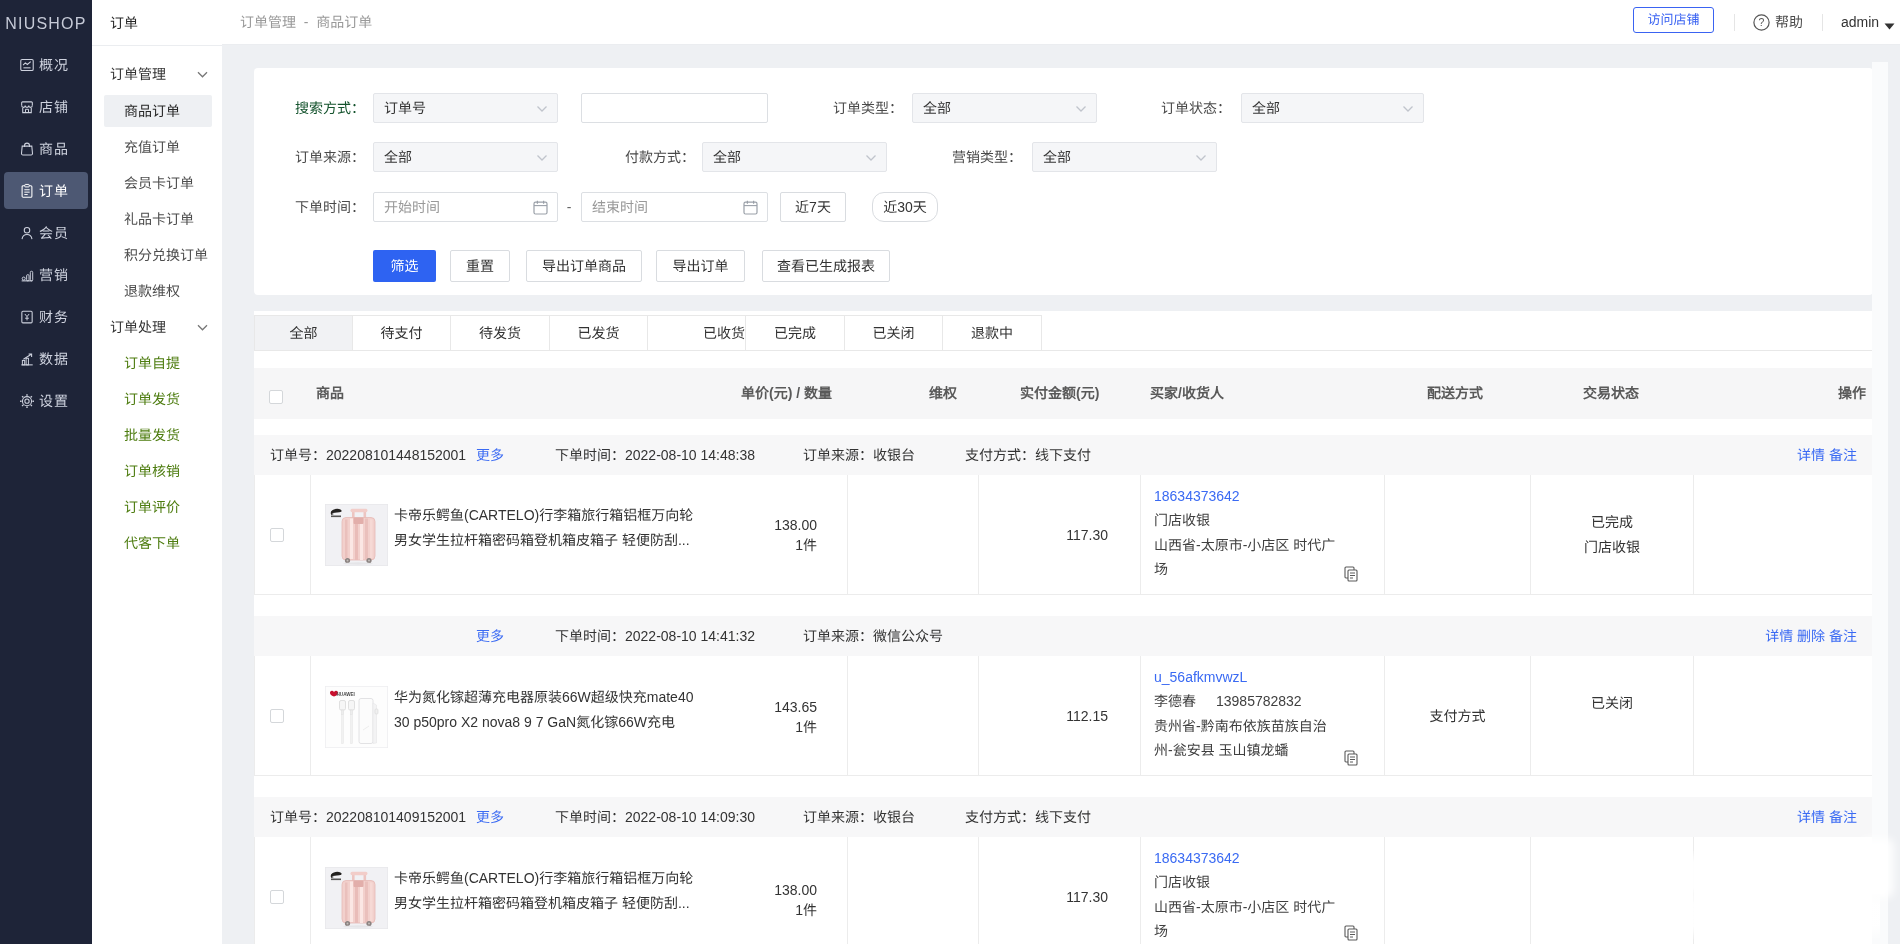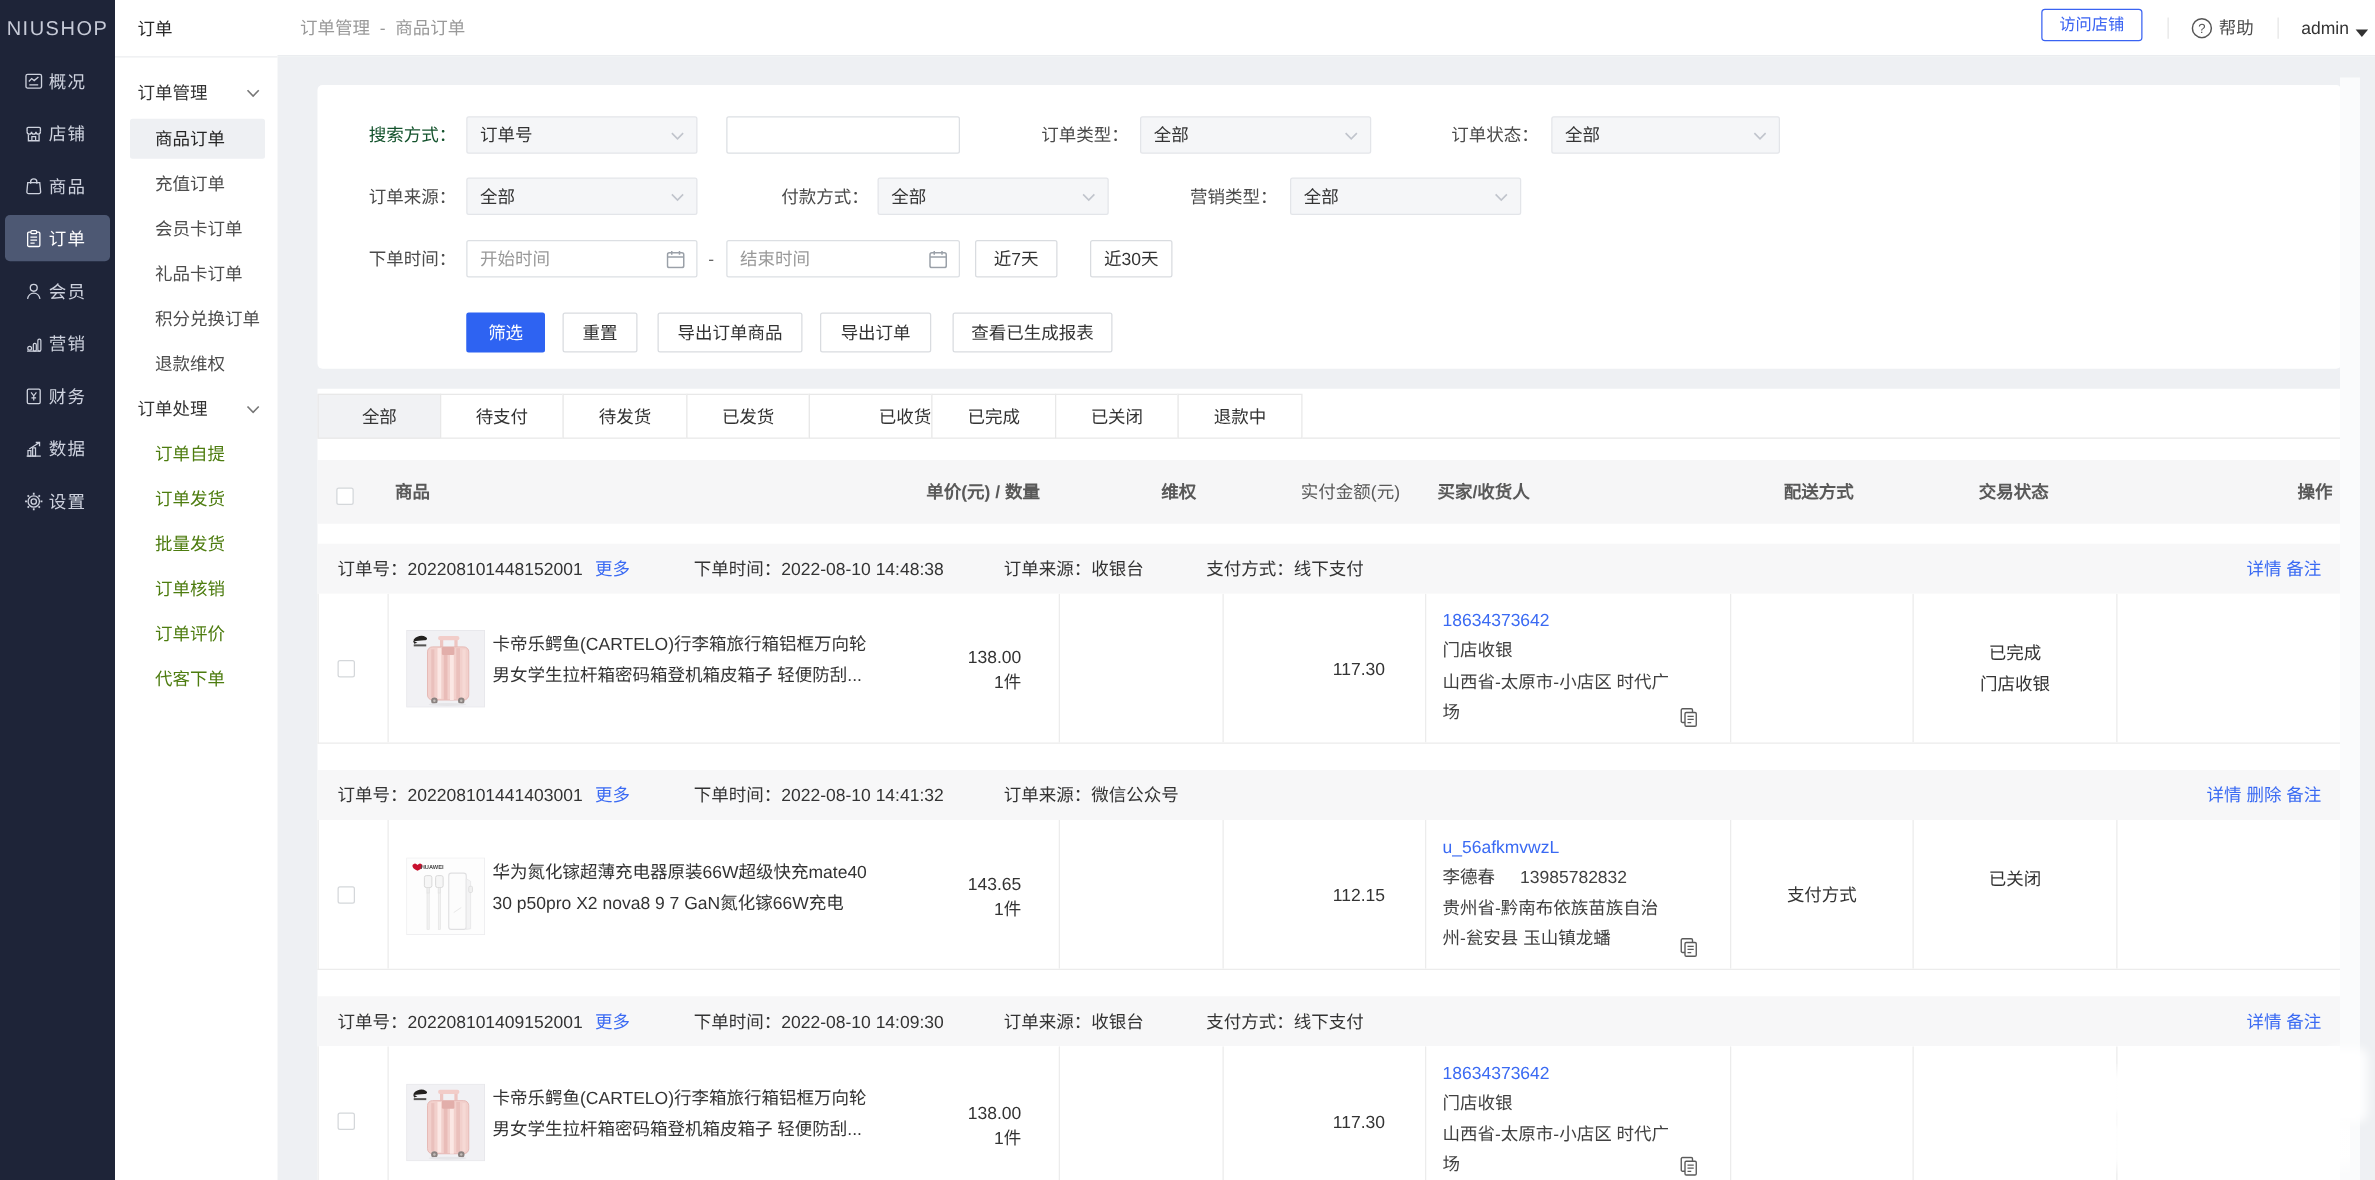--- a/index.html
+++ b/index.html
@@ -179,42 +179,42 @@
       <line x1="1" y1="5.6" x2="14" y2="5.6" stroke="#9aa0a8" stroke-width="1.1"></line>
     </svg></div>
 <div class="abs" style="left:563px;top:192px;width:12px;height:30px;line-height:30px;text-align:center;color:#666">-</div>
 <div class="abs" style="left:581px;top:192px;width:187px;height:30px;background:#fff;border:1px solid #dcdfe3;border-radius:2px;line-height:28px;padding-left:10px;color:#999">结束时间<svg width="15" height="15" viewBox="0 0 15 15" style="position:absolute;right:9px;top:7px">
       <rect x="1" y="2.2" width="13" height="11.8" rx="1.5" fill="none" stroke="#9aa0a8" stroke-width="1.2"></rect>
       <line x1="4.4" y1="0.8" x2="4.4" y2="3.8" stroke="#9aa0a8" stroke-width="1.2"></line>
       <line x1="10.6" y1="0.8" x2="10.6" y2="3.8" stroke="#9aa0a8" stroke-width="1.2"></line>
       <line x1="1" y1="5.6" x2="14" y2="5.6" stroke="#9aa0a8" stroke-width="1.1"></line>
     </svg></div>
 <div class="abs" style="left:780px;top:192px;width:66px;height:30px;line-height:28px;text-align:center;background:#fff;border:1px solid #d9dce0;border-radius:2px;color:#333">近7天</div>
-<div class="abs" style="left:872px;top:192px;width:66px;height:30px;line-height:28px;text-align:center;background:#fff;border:1px solid #d9dce0;border-radius:2px;color:#333">近30天</div>
+<div class="abs" style="left:872px;top:192px;width:66px;height:30px;line-height:28px;text-align:center;background:#fff;border:1px solid #d9dce0;border-radius:12px;color:#333">近30天</div>
 <div class="abs" style="left:373px;top:250px;width:63px;height:32px;line-height:32px;text-align:center;background:#2e63f2;border-radius:2px;color:#fff">筛选</div>
 <div class="abs" style="left:450px;top:250px;width:60px;height:32px;line-height:30px;text-align:center;background:#fff;border:1px solid #d9dce0;border-radius:2px;color:#333">重置</div>
 <div class="abs" style="left:526px;top:250px;width:116px;height:32px;line-height:30px;text-align:center;background:#fff;border:1px solid #d9dce0;border-radius:2px;color:#333">导出订单商品</div>
 <div class="abs" style="left:656px;top:250px;width:89px;height:32px;line-height:30px;text-align:center;background:#fff;border:1px solid #d9dce0;border-radius:2px;color:#333">导出订单</div>
 <div class="abs" style="left:762px;top:250px;width:128px;height:32px;line-height:30px;text-align:center;background:#fff;border:1px solid #d9dce0;border-radius:2px;color:#333">查看已生成报表</div>
 <div class="abs" style="left:254px;top:311px;width:1619px;height:633px;background:#fff"></div>
 <div class="abs" style="left:254px;top:315px;width:99px;height:36px;line-height:35px;text-align:center;background:#f1f2f4;border:1px solid #e8e8e8;color:#333;z-index:1">全部</div>
 <div class="abs" style="left:352px;top:315px;width:99px;height:36px;line-height:35px;text-align:center;background:#fff;border:1px solid #e8e8e8;color:#333;z-index:1">待支付</div>
 <div class="abs" style="left:450px;top:315px;width:100px;height:36px;line-height:35px;text-align:center;background:#fff;border:1px solid #e8e8e8;color:#333;z-index:1">待发货</div>
 <div class="abs" style="left:549px;top:315px;width:99px;height:36px;line-height:35px;text-align:center;background:#fff;border:1px solid #e8e8e8;color:#333;z-index:1">已发货</div>
 <div class="abs" style="left:647px;top:315px;width:99px;height:36px;line-height:35px;text-align:right;background:#fff;border:1px solid #e8e8e8;color:#333;z-index:1">已收货</div>
 <div class="abs" style="left:745px;top:315px;width:100px;height:36px;line-height:35px;text-align:center;background:#fff;border:1px solid #e8e8e8;color:#333;z-index:1">已完成</div>
 <div class="abs" style="left:844px;top:315px;width:99px;height:36px;line-height:35px;text-align:center;background:#fff;border:1px solid #e8e8e8;color:#333;z-index:1">已关闭</div>
 <div class="abs" style="left:942px;top:315px;width:100px;height:36px;line-height:35px;text-align:center;background:#fff;border:1px solid #e8e8e8;color:#333;z-index:1">退款中</div>
 <div class="abs" style="left:1041px;top:350px;width:832px;height:1px;background:#e8e8e8"></div>
 <div class="abs" style="left:254px;top:368px;width:1619px;height:51px;background:#f6f6f7"></div>
 <div class="abs" style="left:269px;top:390px;width:14px;height:14px;background:#fff;border:1px solid #d4d7da;border-radius:2px"></div>
 <div class="abs" style="left:316px;top:368px;height:51px;line-height:51px;color:#595959;font-weight:bold">商品</div>
 <div class="abs" style="left:632px;width:200px;text-align:right;top:368px;height:51px;line-height:51px;color:#595959;font-weight:bold">单价(元) / 数量</div>
 <div class="abs" style="left:893px;width:100px;text-align:center;top:368px;height:51px;line-height:51px;color:#595959;font-weight:bold">维权</div>
-<div class="abs" style="left:1020px;width:100px;text-align:right;top:368px;height:51px;line-height:51px;color:#595959;font-weight:normal">实付金额(元)</div>
+<div class="abs" style="left:1020px;width:100px;text-align:left;top:368px;height:51px;line-height:51px;color:#595959;font-weight:bold">实付金额(元)</div>
 <div class="abs" style="left:1150px;top:368px;height:51px;line-height:51px;color:#595959;font-weight:bold">买家/收货人</div>
 <div class="abs" style="left:1405px;width:100px;text-align:center;top:368px;height:51px;line-height:51px;color:#595959;font-weight:bold">配送方式</div>
 <div class="abs" style="left:1561px;width:100px;text-align:center;top:368px;height:51px;line-height:51px;color:#595959;font-weight:bold">交易状态</div>
 <div class="abs" style="left:1766px;width:100px;text-align:right;top:368px;height:51px;line-height:51px;color:#595959;font-weight:bold">操作</div>
 <div class="abs" style="left:254px;top:435px;width:1619px;height:40px;background:#f7f7f8;z-index:1">
     <div style="position:absolute;top:0;height:40px;line-height:40px;white-space:nowrap;left:16px">订单号：202208101448152001</div>
     <div style="position:absolute;top:0;height:40px;line-height:40px;white-space:nowrap;left:222px" class="blue">更多</div>
     <div style="position:absolute;top:0;height:40px;line-height:40px;white-space:nowrap;left:301px">下单时间：2022-08-10 14:48:38</div>
     <div style="position:absolute;top:0;height:40px;line-height:40px;white-space:nowrap;left:549px">订单来源：收银台</div>
     <div style="position:absolute;top:0;height:40px;line-height:40px;white-space:nowrap;left:711px">支付方式：线下支付</div>
@@ -259,21 +259,20 @@
     <div style="position:absolute;left:1089px;top:91px;width:14px;height:16px"><svg width="14" height="16" viewBox="0 0 14 16">
         <rect x="1" y="1" width="9" height="11" rx="1" fill="#fff" stroke="#5a5a5a" stroke-width="1.1"></rect>
         <rect x="4" y="4" width="9" height="11" rx="1" fill="#fff" stroke="#5a5a5a" stroke-width="1.1"></rect>
         <line x1="6" y1="7" x2="11" y2="7" stroke="#5a5a5a" stroke-width="1"></line>
         <line x1="6" y1="9.5" x2="11" y2="9.5" stroke="#5a5a5a" stroke-width="1"></line>
         <line x1="6" y1="12" x2="9" y2="12" stroke="#5a5a5a" stroke-width="1"></line>
       </svg></div>
     <div style="position:absolute;left:1276px;top:35px;width:162px;text-align:center;line-height:25px;color:#333">已完成<br>门店收银</div>
   </div>
 <div class="abs" style="left:254px;top:616px;width:1619px;height:40px;background:#f7f7f8;z-index:1">
-    <div style="position:absolute;top:0;height:40px;line-height:40px;white-space:nowrap;left:16px">订单号：202208101441403001</div>
     <div style="position:absolute;top:0;height:40px;line-height:40px;white-space:nowrap;left:222px" class="blue">更多</div>
     <div style="position:absolute;top:0;height:40px;line-height:40px;white-space:nowrap;left:301px">下单时间：2022-08-10 14:41:32</div>
     <div style="position:absolute;top:0;height:40px;line-height:40px;white-space:nowrap;left:549px">订单来源：微信公众号</div>
     <div style="position:absolute;top:0;height:40px;line-height:40px;white-space:nowrap;right:16px" class="blue">详情&nbsp;删除&nbsp;备注</div>
   </div>
 <div class="abs" style="left:254px;top:656px;width:1619px;height:120px;background:#fff;border:1px solid #ececec;border-top:none;z-index:1;overflow:hidden">
     <div style="position:absolute;left:55px;top:0;bottom:0;width:1px;background:#ececec"></div>
     <div style="position:absolute;left:592px;top:0;bottom:0;width:1px;background:#ececec"></div>
     <div style="position:absolute;left:723px;top:0;bottom:0;width:1px;background:#ececec"></div>
     <div style="position:absolute;left:885px;top:0;bottom:0;width:1px;background:#ececec"></div>

